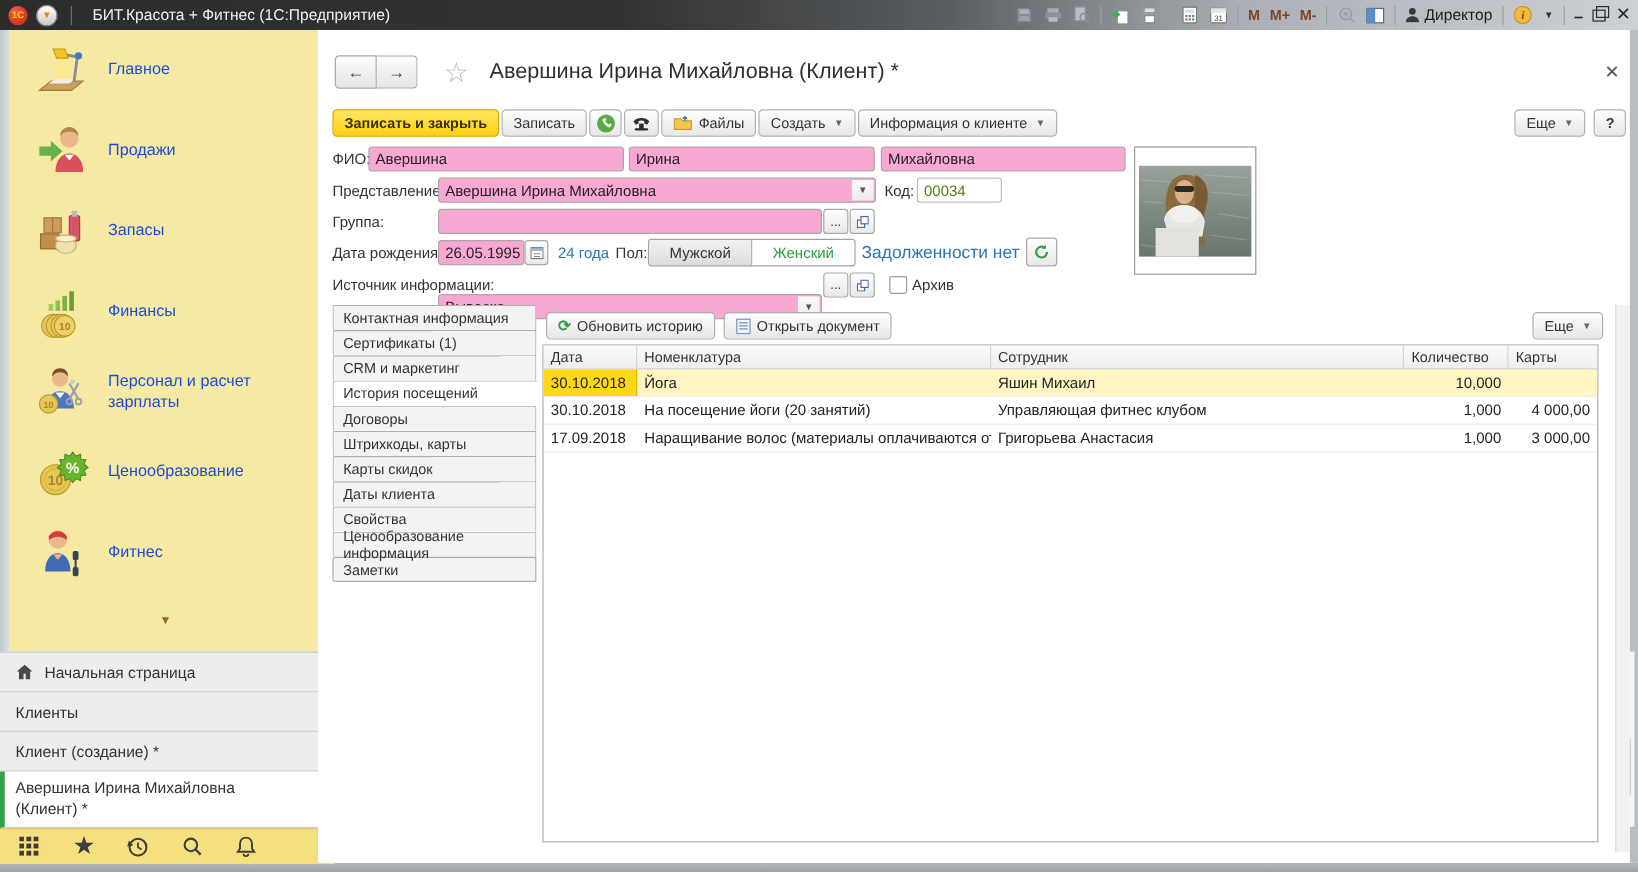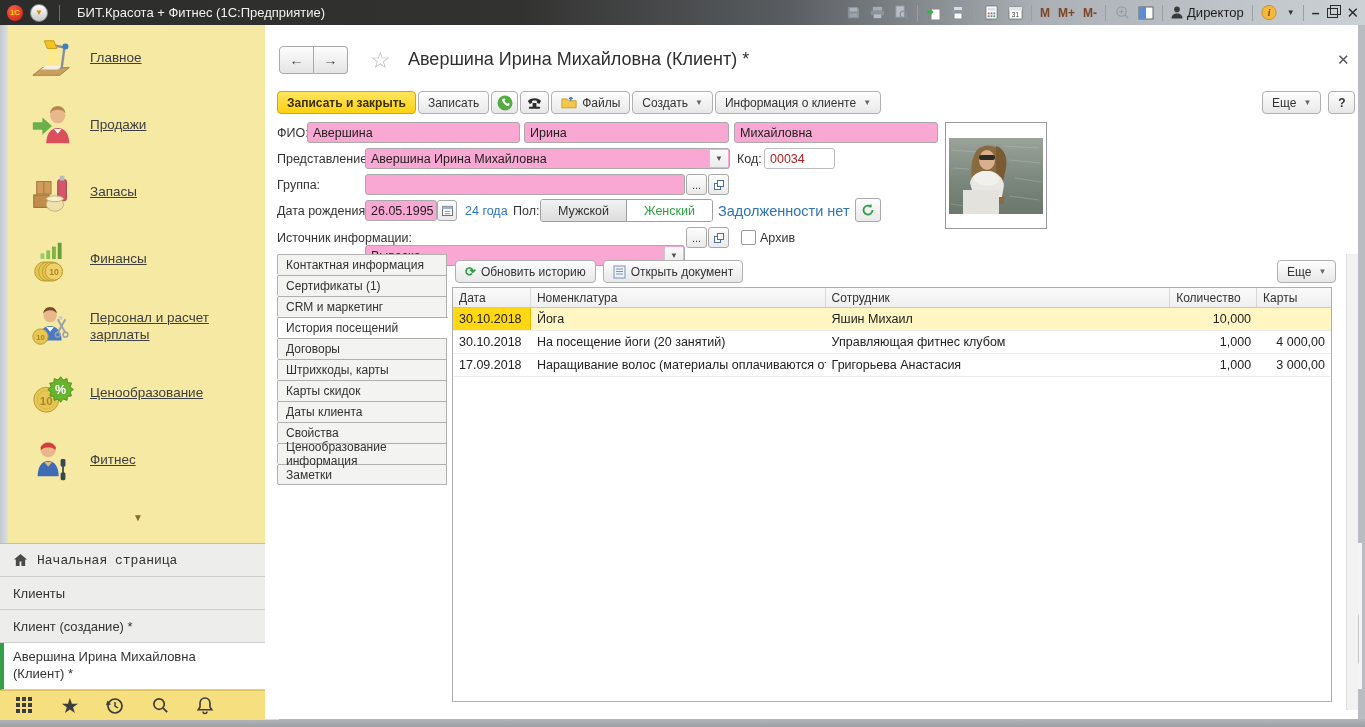--- a/index.html
+++ b/index.html
@@ -23,21 +23,21 @@
   .restore-glyph{width:9px;height:8px;border:1px solid #2b2b2b;position:relative;background:transparent;}
   .restore-glyph::before{content:"";position:absolute;left:2px;top:-4px;width:9px;height:8px;border:1px solid #2b2b2b;}
   
   #frame-right{left:1358px;top:25px;width:7px;height:694px;background:#b9bdc1;}
   #frame-bottom{left:0;top:719px;width:1365px;height:8px;background:linear-gradient(#b3b7bb,#9da1a5);}
   
   #side-scroll{left:0;top:25px;width:8px;height:518px;background:linear-gradient(to right,#c3c8cc,#dde1e4);}
   #sections{left:8px;top:25px;width:257px;height:518px;background:#f6e9a4;border-right:1px solid #d9c86e;}
   .nav-item{height:67px;display:flex;align-items:center;gap:14px;padding-left:20px;cursor:pointer;}
   .nav-icon{width:48px;height:48px;flex:0 0 48px;display:flex;align-items:center;justify-content:center;}
-  .nav-label{font-size:13.5px;color:#404040;line-height:1.25;padding-right:8px;text-decoration:underline;}
+  .nav-label{font-size:13.5px;color:#1d4ed8;line-height:1.25;padding-right:8px;}
   .more-arrow{position:absolute;left:125px;top:487px;color:#8a6d1c;font-size:10px;}
   
   #winlist{left:0;top:543px;width:265px;height:147px;background:#ededeb;border-top:1px solid #bdbdbd;}
   .win-row{display:flex;align-items:center;gap:9px;padding-left:13px;border-bottom:1px solid #cfcfcd;color:#333;font-size:13px;cursor:pointer;background:#ededeb;}
   .win-active{background:#fff;border-left:4px solid #35a04a;padding-left:9px;line-height:1.3;}
   #win-scroll{position:absolute;right:3px;top:543px;width:15px;height:146px;background:#f4f4f4;border-left:1px solid #d4d4d4;}
   #win-scroll .sa{position:absolute;left:3px;font-size:8px;color:#8b8b8b;}
   #win-thumb{position:absolute;left:2px;top:70px;width:10px;height:52px;background:#c6c6c6;border-radius:4px;}
   
   #side-tools{left:0;top:690px;width:265px;height:29px;background:#f6df7e;border-top:1px solid #dcc35c;display:flex;align-items:center;gap:23px;padding-left:14px;}
@@ -53,21 +53,21 @@
   .form-close{position:absolute;left:1072px;top:26px;font-size:15px;color:#555;cursor:pointer;}
   
   .btn{display:inline-flex;align-items:center;justify-content:center;gap:5px;height:23px;border:1px solid #b0b0b0;border-radius:4px;background:linear-gradient(#fefefe,#e7e7e7);color:#333;font-size:12px;padding:0 9px;cursor:pointer;white-space:nowrap;box-sizing:border-box;}
   .ybtn{border:1px solid #d9a300;background:linear-gradient(#ffe65e,#ffd114);font-weight:bold;color:#3a3000;}
   .caret{font-size:8px;color:#666;margin-left:2px;}
   .cmdbar{position:absolute;left:12px;top:66px;display:flex;gap:2px;align-items:center;}
   .cmd-right{position:absolute;top:66px;left:997px;display:flex;gap:7px;}
   
   .flabel{position:absolute;font-size:12.5px;color:#333;white-space:nowrap;}
   .input{position:absolute;height:21px;border:1px solid #a9a9a9;border-radius:3px;background:#f9a8d4;font-size:12.5px;color:#222;display:flex;align-items:center;padding:0 5px;box-sizing:border-box;white-space:nowrap;overflow:hidden;}
-  .ro{background:#fff;border-color:#bdbdbd;color:#b91c1c;}
+  .ro{background:#fff;border-color:#bdbdbd;color:#4d7c0f;}
   .dd{position:absolute;right:1px;top:1px;bottom:1px;width:18px;display:flex;align-items:center;justify-content:center;color:#555;font-size:8px;background:linear-gradient(#fafafa,#ececec);border-left:1px solid #c9c9c9;cursor:pointer;}
   .sqbtn{position:absolute;height:21px;width:21px;border:1px solid #a9a9a9;border-radius:3px;background:linear-gradient(#fdfdfd,#e9e9e9);display:flex;align-items:center;justify-content:center;font-size:11px;color:#444;cursor:pointer;box-sizing:border-box;}
   .bluelink{color:#2e74b5;cursor:pointer;}
   .seg{position:absolute;display:flex;height:23px;border:1px solid #a0a0a0;border-radius:3px;overflow:hidden;box-sizing:border-box;}
   .seg .sgb{width:85px;display:flex;align-items:center;justify-content:center;font-size:12.5px;cursor:pointer;}
   .sg-m{background:linear-gradient(#f2f2f2,#dcdcdc);color:#333;border-right:1px solid #a0a0a0;}
   .sg-f{background:#fff;color:#2f9e44;}
   .debt{position:absolute;font-size:14.5px;color:#2e74b5;white-space:nowrap;}
   .chk{position:absolute;width:13px;height:13px;border:1px solid #9a9a9a;border-radius:2px;background:#fff;}
   
@@ -319,21 +319,21 @@
             </g>
           </svg>
         </span>
       <span class="nav-label">Фитнес</span>
     </div>
 
     <div class="more-arrow">▼</div>
   </div>
 
   <div id="winlist" class="abs">
-    <div class="win-row" style="height:32px;font-family:Liberation Mono, monospace;">
+    <div class="win-row" style="height:32px;">
       <svg width="15" height="14" viewBox="0 0 16 15">
           <path d="M8 1L1 7h2v7h4V9h2v5h4V7h2z" fill="#4a4a4a"></path>
         </svg>
       <span>Начальная страница</span>
     </div>
     <div class="win-row" style="height:32px;">
       <span>Клиенты</span>
     </div>
     <div class="win-row" style="height:32px;">
       <span>Клиент (создание) *</span>

